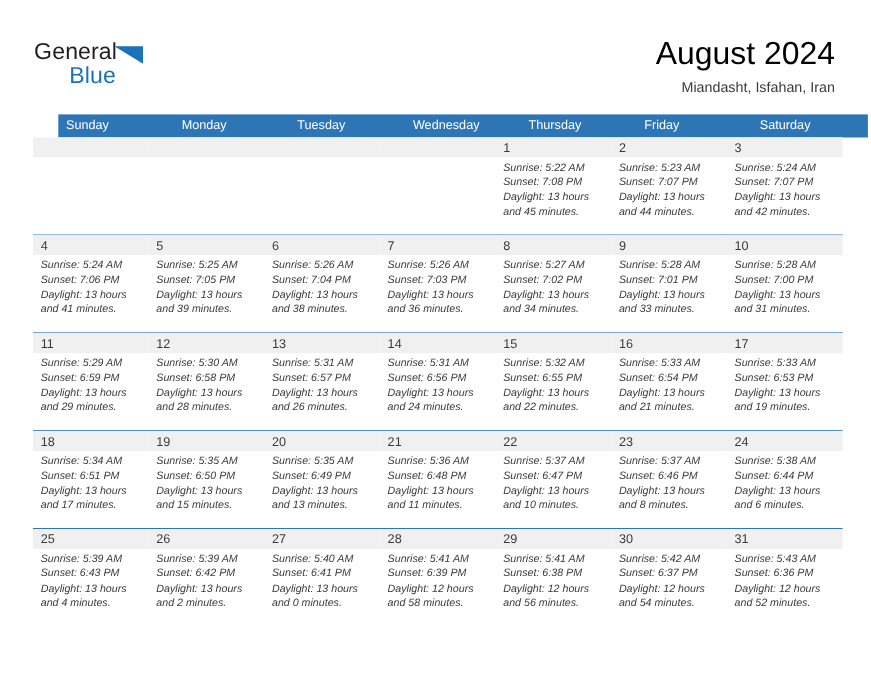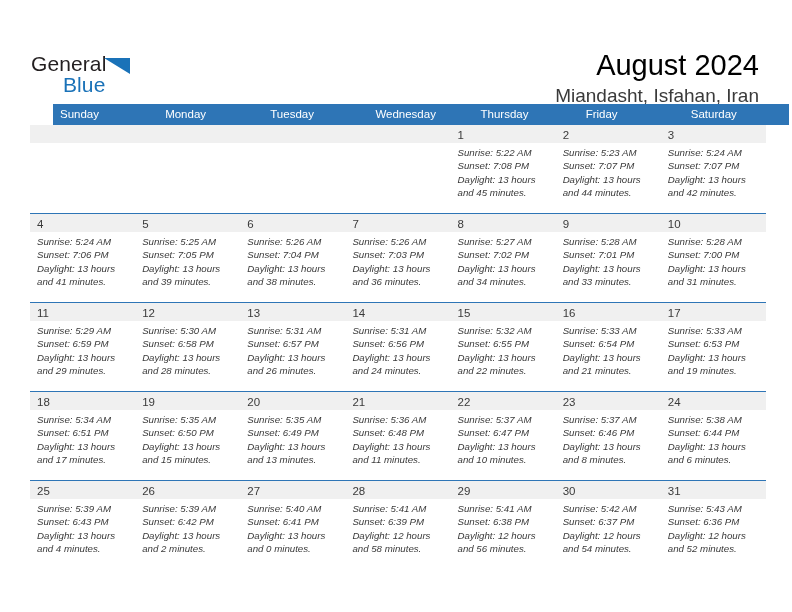--- a/index.html
+++ b/index.html
@@ -18,21 +18,21 @@
   .page {
     position: relative;
     width: 792px;
     height: 612px;
   }
 
   
   .header {
     position: absolute;
     left: 0;
-    top: 16px;
+    top: 0;
     width: 792px;
     height: 100px;
   }
 
   .logo {
     position: absolute;
     left: 31px;
     top: 36px;
     width: 130px;
     height: 48px;
@@ -72,21 +72,21 @@
     text-align: right;
   }
   .cal-title {
     font-size: 29px;
     font-weight: normal;
     color: #000000;
     line-height: 34px;
     letter-spacing: 0px;
   }
   .cal-subtitle {
-    font-size: 19px;
+    font-size: 13px;
     color: #3a3a3a;
     line-height: 19px;
     margin-top: 4px;
   }
 
   
   .calendar {
     position: absolute;
     left: 30px;
     top: 104px;

